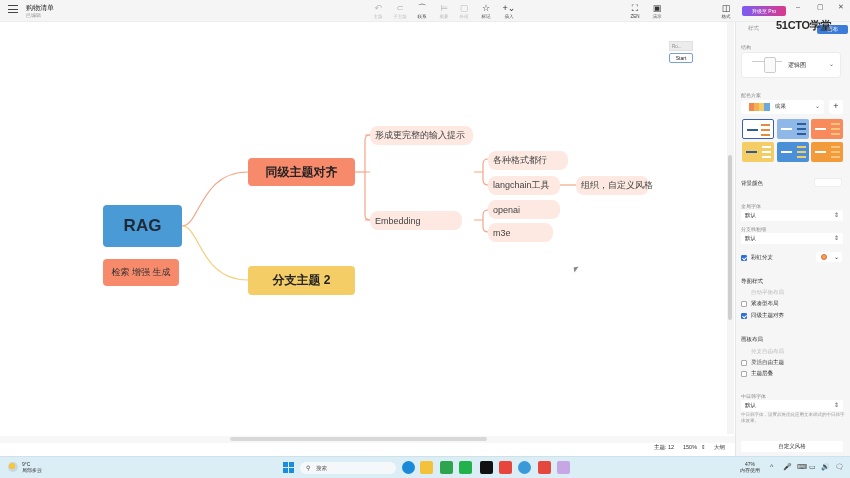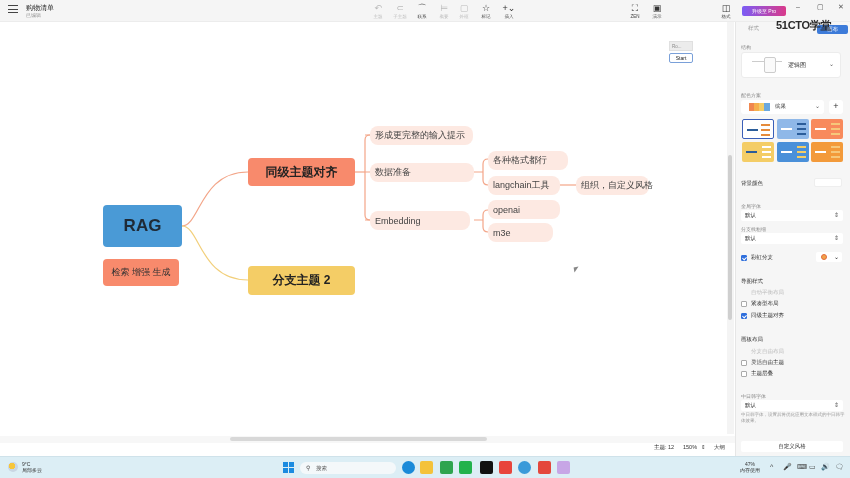--- a/index.html
+++ b/index.html
@@ -153,22 +153,21 @@
         <path d="M560 163 L576 163" stroke="#f3a588"></path>
       </g>
     </svg>
 
     <div class="node n-float">检索 增强 生成</div>
     <div class="node n-root">RAG</div>
     <div class="node n-main1">同级主题对齐</div>
     <div class="node n-main2">分支主题 2</div>
 
     <div class="node n-sub" style="left:370px;top:104px;width:103px">形成更完整的输入提示</div>
-    <div class="node n-sub" style="left:370px;top:141px;width:104px">数据准备</div>
-    <div class="node n-sub" style="left:370px;top:189px;width:100px">Embedding</div>
+    <div class="node n-sub" style="left:370px;top:189px;width:92px">Embedding</div>
     <div class="node n-sub" style="left:488px;top:129px;width:80px">各种格式都行</div>
     <div class="node n-sub" style="left:488px;top:154px;width:72px">langchain工具</div>
     <div class="node n-sub" style="left:576px;top:154px;width:73px">组织，自定义风格</div>
     <div class="node n-sub" style="left:488px;top:178px;width:72px">openai</div>
     <div class="node n-sub" style="left:488px;top:201px;width:65px">m3e</div>
 
     <div class="float-card">
       <div class="t">Ro...</div>
       <div class="b">Start</div>
     </div>

